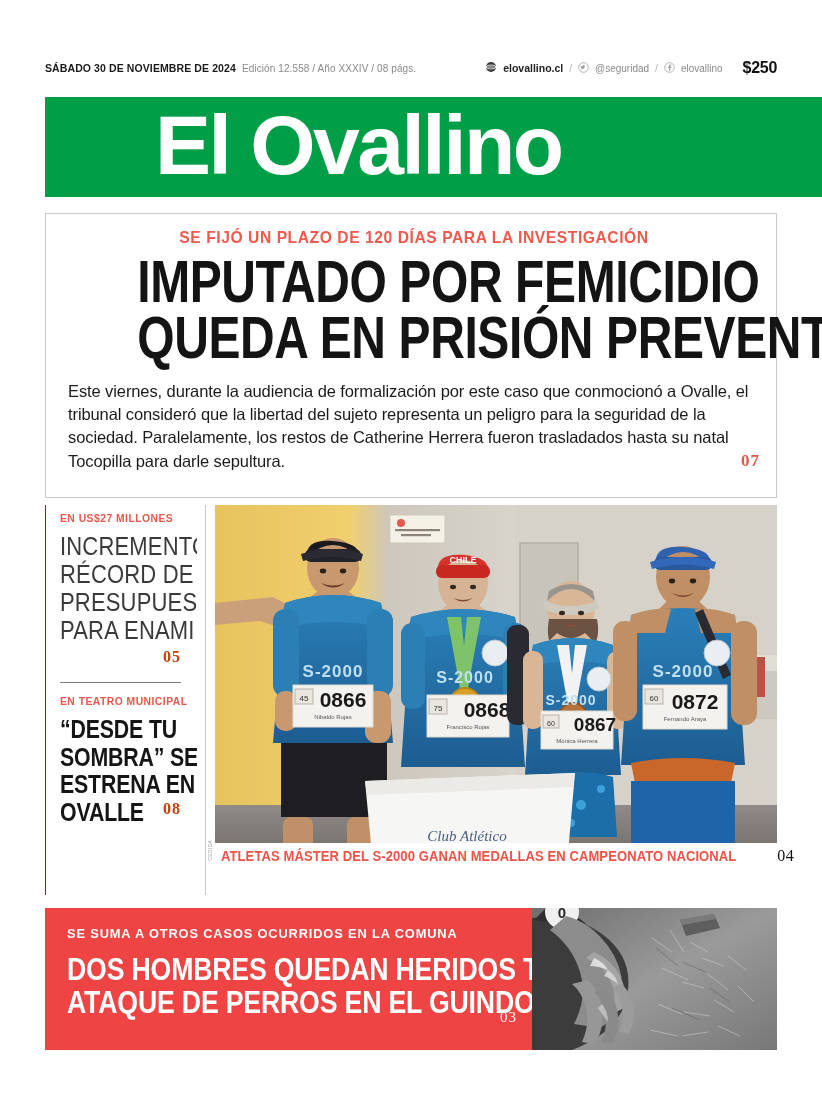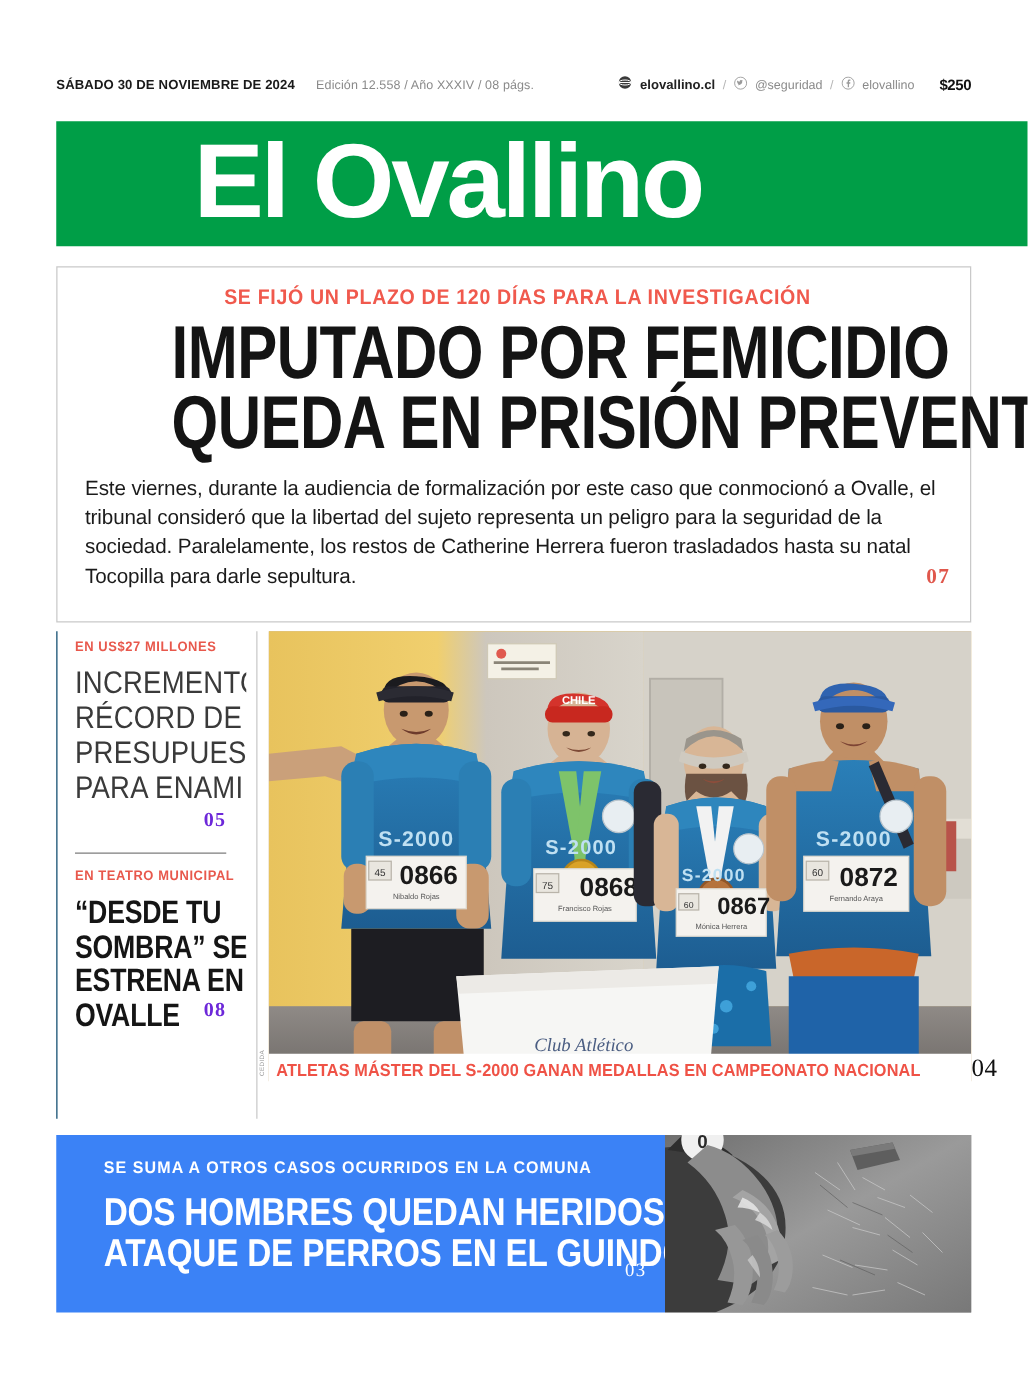--- a/index.html
+++ b/index.html
@@ -29,21 +29,21 @@
     top: 58px;
     width: 732px;
     height: 20px;
     display: flex;
     align-items: center;
     justify-content: space-between;
   }
   .topbar-left {
     display: flex;
     align-items: baseline;
-    gap: 17px;
+    gap: 6px;
     white-space: nowrap;
   }
   .dateline {
     font-size: 10.5px;
     font-weight: bold;
     letter-spacing: .1px;
     color: #1a1a1a;
   }
   .edition {
     font-size: 10px;
@@ -57,21 +57,21 @@
     white-space: nowrap;
   }
   .site {
     font-size: 10.5px;
     font-weight: bold;
     color: #222;
   }
   .sep { font-size: 10px; color: #b5b5b5; }
   .handle { font-size: 10px; color: #8a8a8a; }
   .price {
-    font-size: 12px;
+    font-size: 16px;
     font-weight: bold;
     color: #111;
     margin-left: 14px;
     letter-spacing: -.3px;
   }
   .sico { display:inline-block; vertical-align:-2px; }
 
   
   .masthead {
     position: absolute;
@@ -203,21 +203,21 @@
     line-height: 1.06;
     font-weight: bold;
     color: #151515;
     letter-spacing: -.2px;
     transform: scaleX(.82);
     transform-origin: left top;
     white-space: nowrap;
   }
   .side-pageref {
     text-align: right;
-    color: #6d28d9;
+    color: #c2410c;
     font-family: "Liberation Serif", serif;
     font-size: 16px;
     font-weight: bold;
     letter-spacing: 1px;
     margin-top: 4px;
     padding-right: 6px;
   }
   .side-pageref.inline-ref {
     margin-top: -26px;
   }
@@ -265,42 +265,42 @@
     font-size: 14px;
     font-weight: bold;
     letter-spacing: .1px;
     transform: scaleX(.93);
     transform-origin: left center;
     white-space: nowrap;
     flex: 1;
   }
   .caption-page {
     font-family: "Liberation Serif", serif;
-    font-size: 20px;
+    font-size: 16px;
     color: #111;
     letter-spacing: .5px;
     margin-left: 2px;
   }
 
   
   .bottom {
     position: absolute;
     left: 45px;
     top: 908px;
     width: 732px;
     height: 142px;
   }
   .bottom-purple {
     position: absolute;
     left: 0;
     top: 0;
     width: 487px;
     height: 142px;
-    background: #3b82f6;
-    padding: 18px 0 0 38px;
+    background: #ef4444;
+    padding: 18px 0 0 22px;
     box-sizing: border-box;
   }
   .bot-kicker {
     color: #ffffff;
     font-size: 13.5px;
     font-weight: bold;
     letter-spacing: .9px;
     transform: scaleX(.95);
     transform-origin: left center;
     white-space: nowrap;

